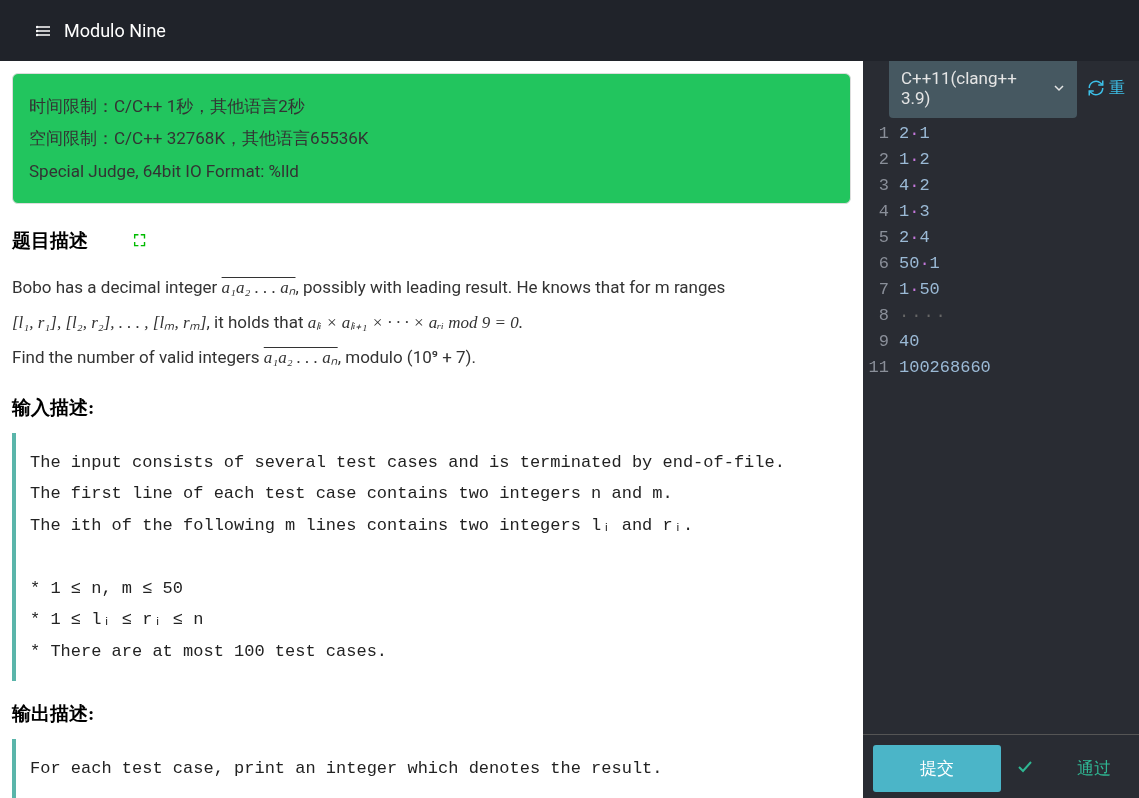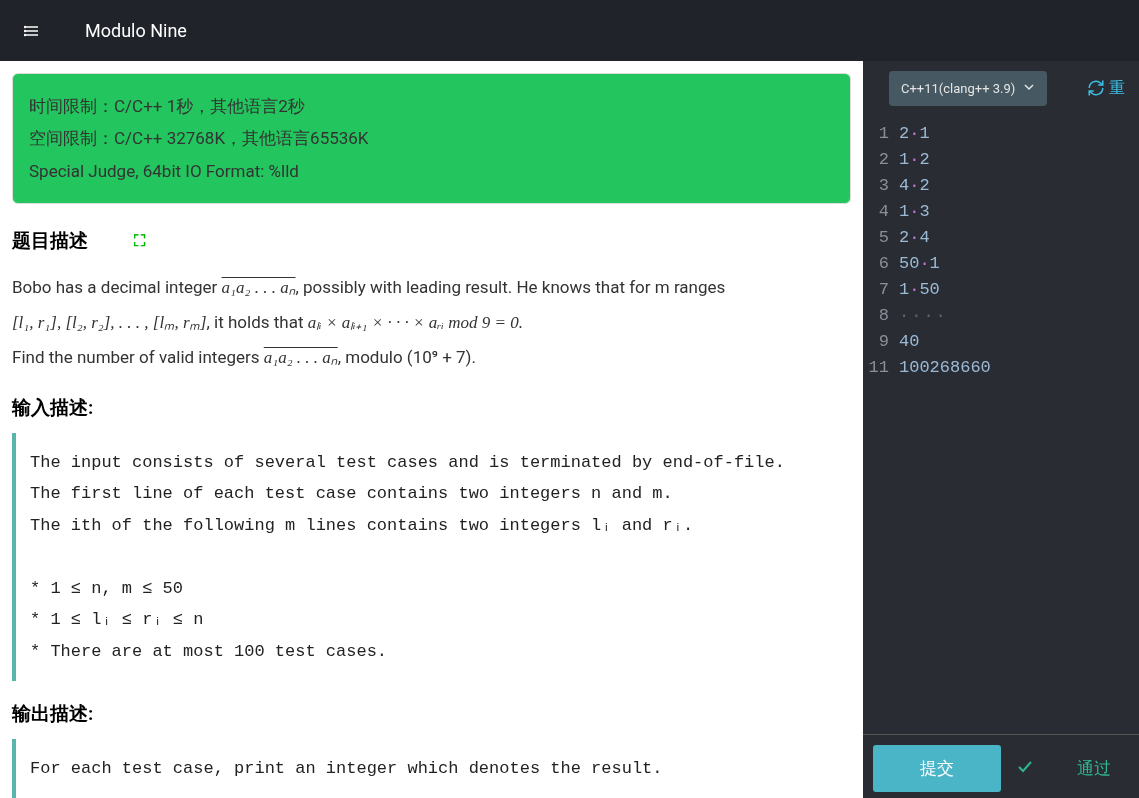--- a/index.html
+++ b/index.html
@@ -11,23 +11,22 @@
   overflow: hidden;
   display: flex;
   flex-direction: column;
 }
 .header {
   background: #20232a;
   color: #ffffff;
   height: 61px;
   display: flex;
   align-items: center;
-  padding: 0 24px;
+  padding: 0 36px;
   font-size: 18px;
-  gap: 33px;
 }
 .header .menu-icon {
   margin-right: 12px;
   display: flex;
   align-items: center;
 }
 .header .menu-icon svg { width: 16px; height: 16px; }
 .header .title { font-weight: 400; }
 
 .main-container {
@@ -81,20 +80,21 @@
 }
 .problem-description .overline {
   text-decoration: overline;
 }
 
 .io-section-title {
   font-size: 19px;
   font-weight: 700;
   margin: 20px 12px 12px 12px;
   color: #000;
+  font-family: Liberation Serif, serif;
 }
 
 .io-block {
   margin: 0 12px 20px 12px;
   border-left: 4px solid #5ab5aa;
   padding: 14px 14px;
   font-family: "Courier New", Courier, monospace;
   font-size: 17px;
   color: #222;
   line-height: 1.85;
@@ -116,21 +116,21 @@
   align-items: center;
   padding: 0 14px 0 26px;
   gap: 10px;
 }
 .lang-select {
   background: #465861;
   color: #e5e5e5;
   border: none;
   padding: 10px 12px;
   border-radius: 4px;
-  font-size: 13px;
+  font-size: 17px;
   display: flex;
   align-items: center;
   cursor: pointer;
 }
 .lang-select .chev { margin-left: 8px; }
 .reload-icon {
   color: #3dc0e8;
   display: flex;
   align-items: center;
   margin-left: auto;

